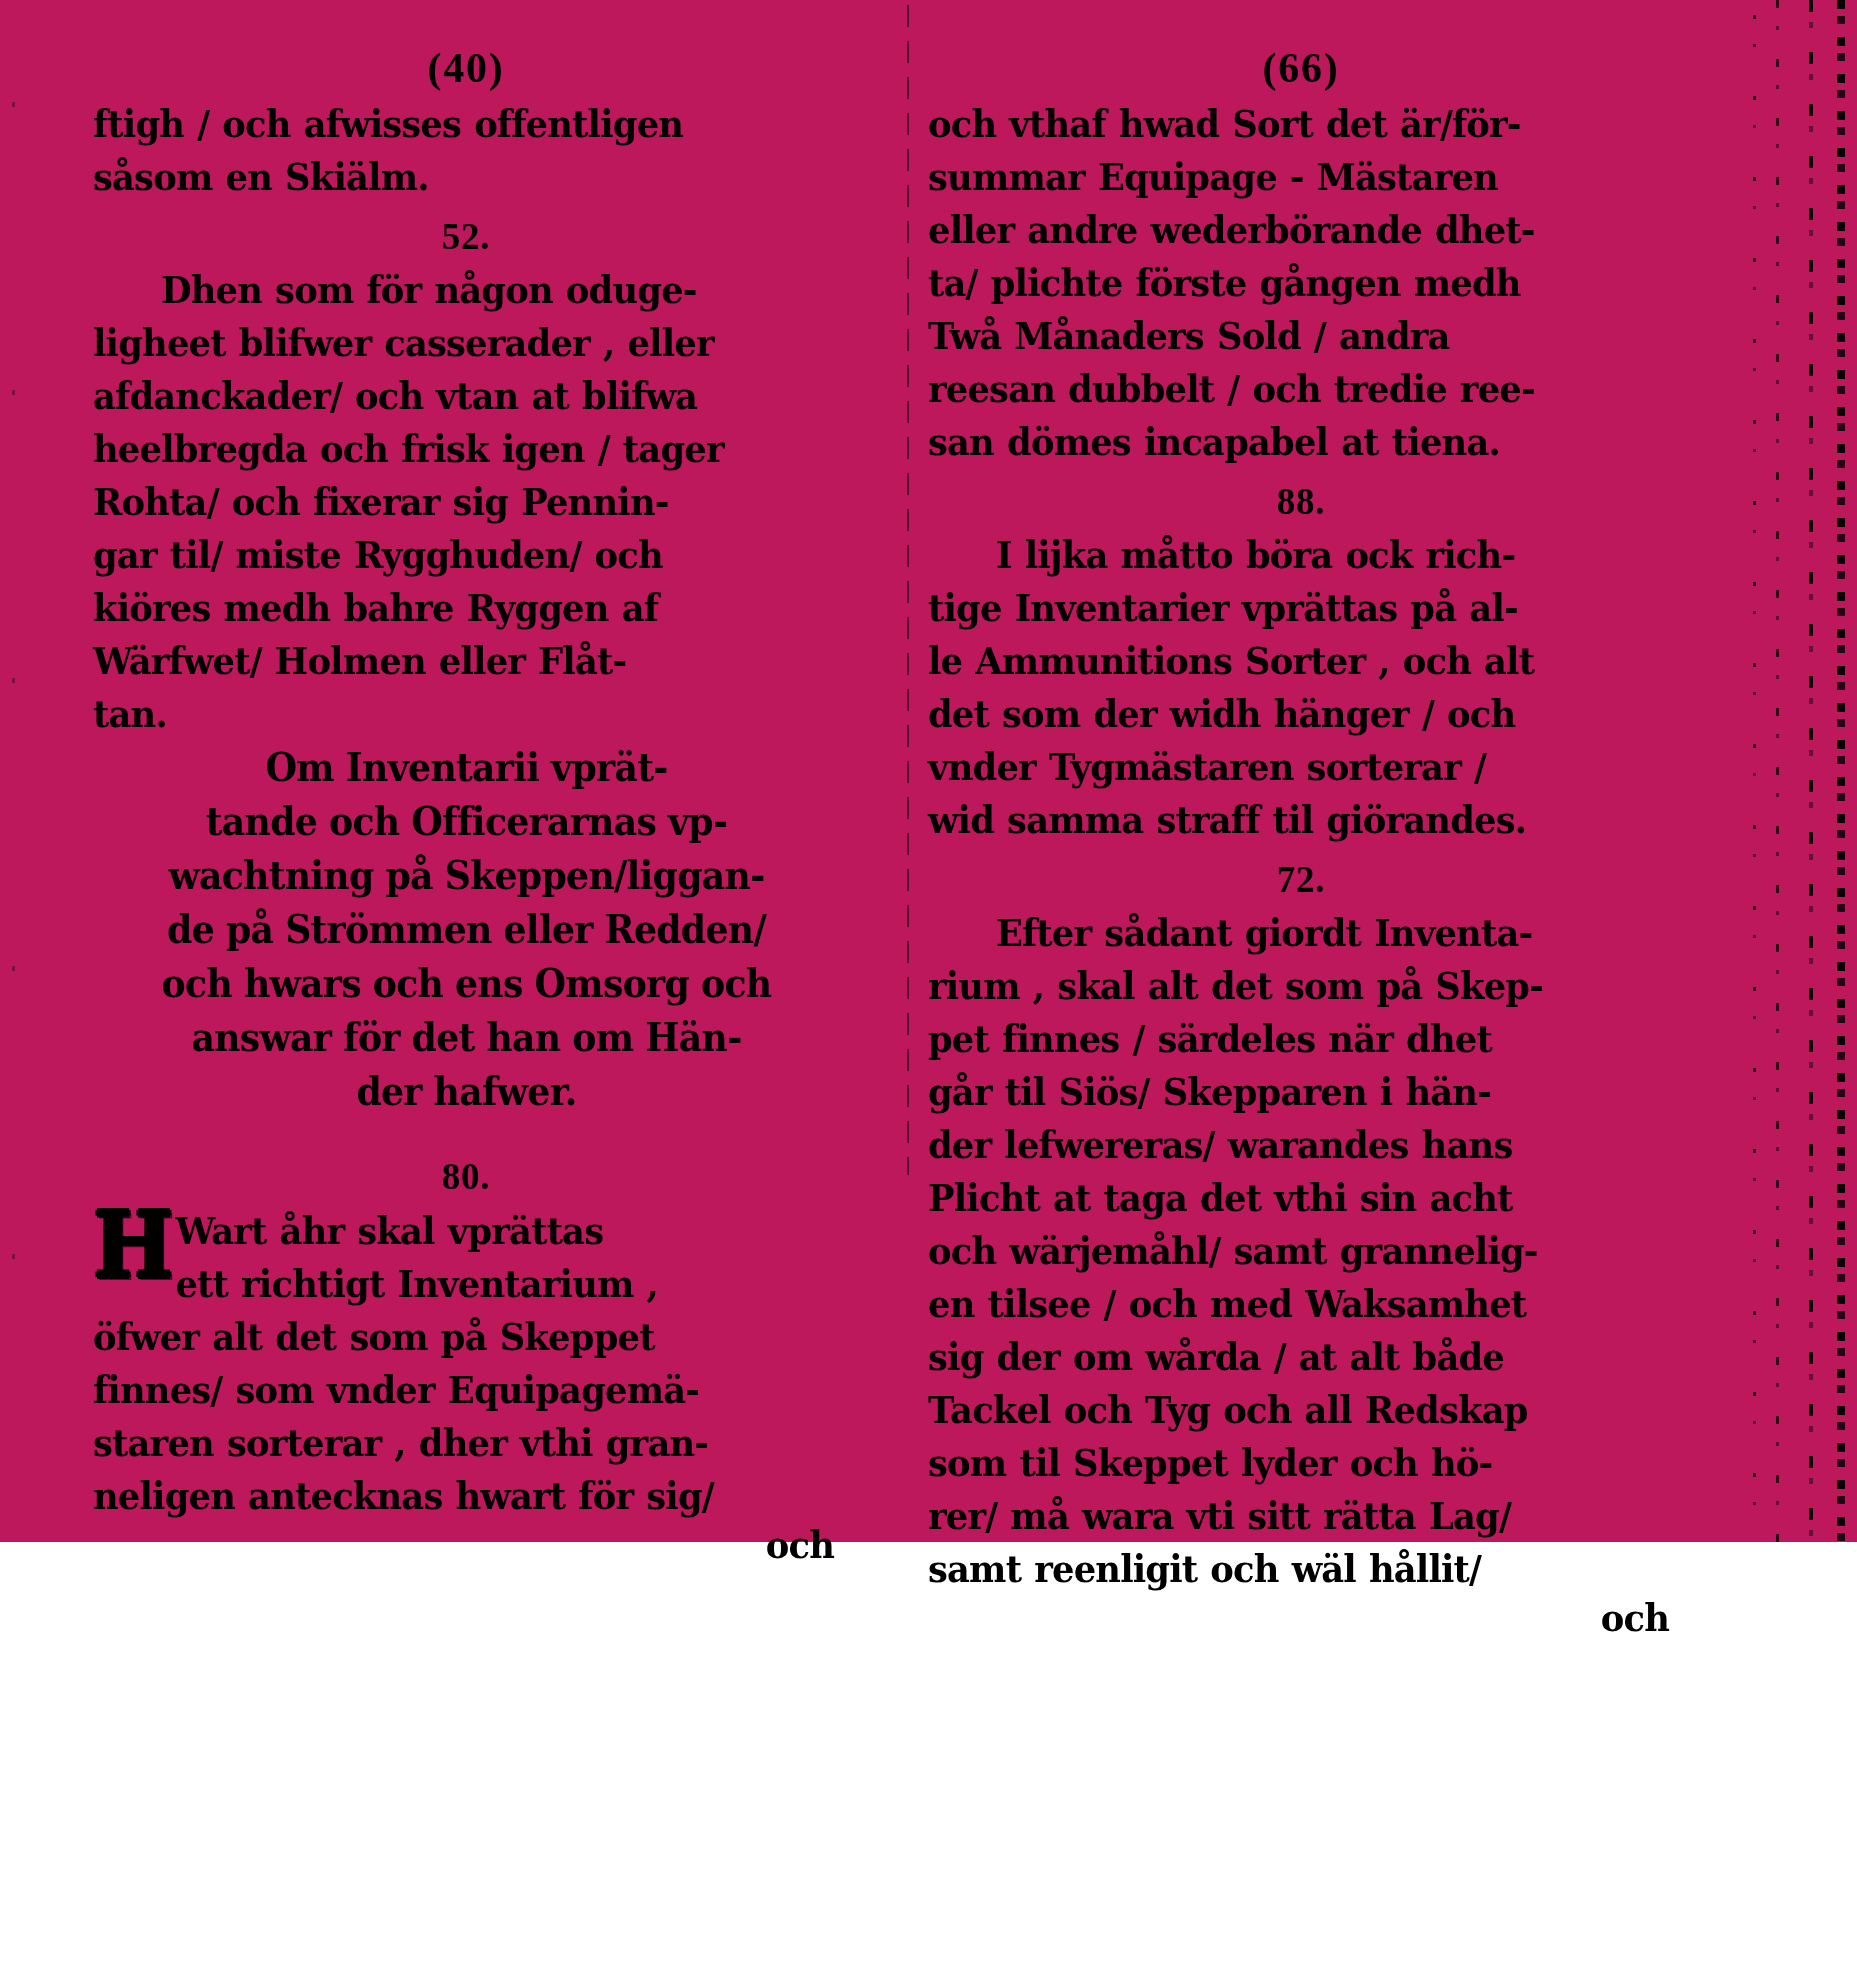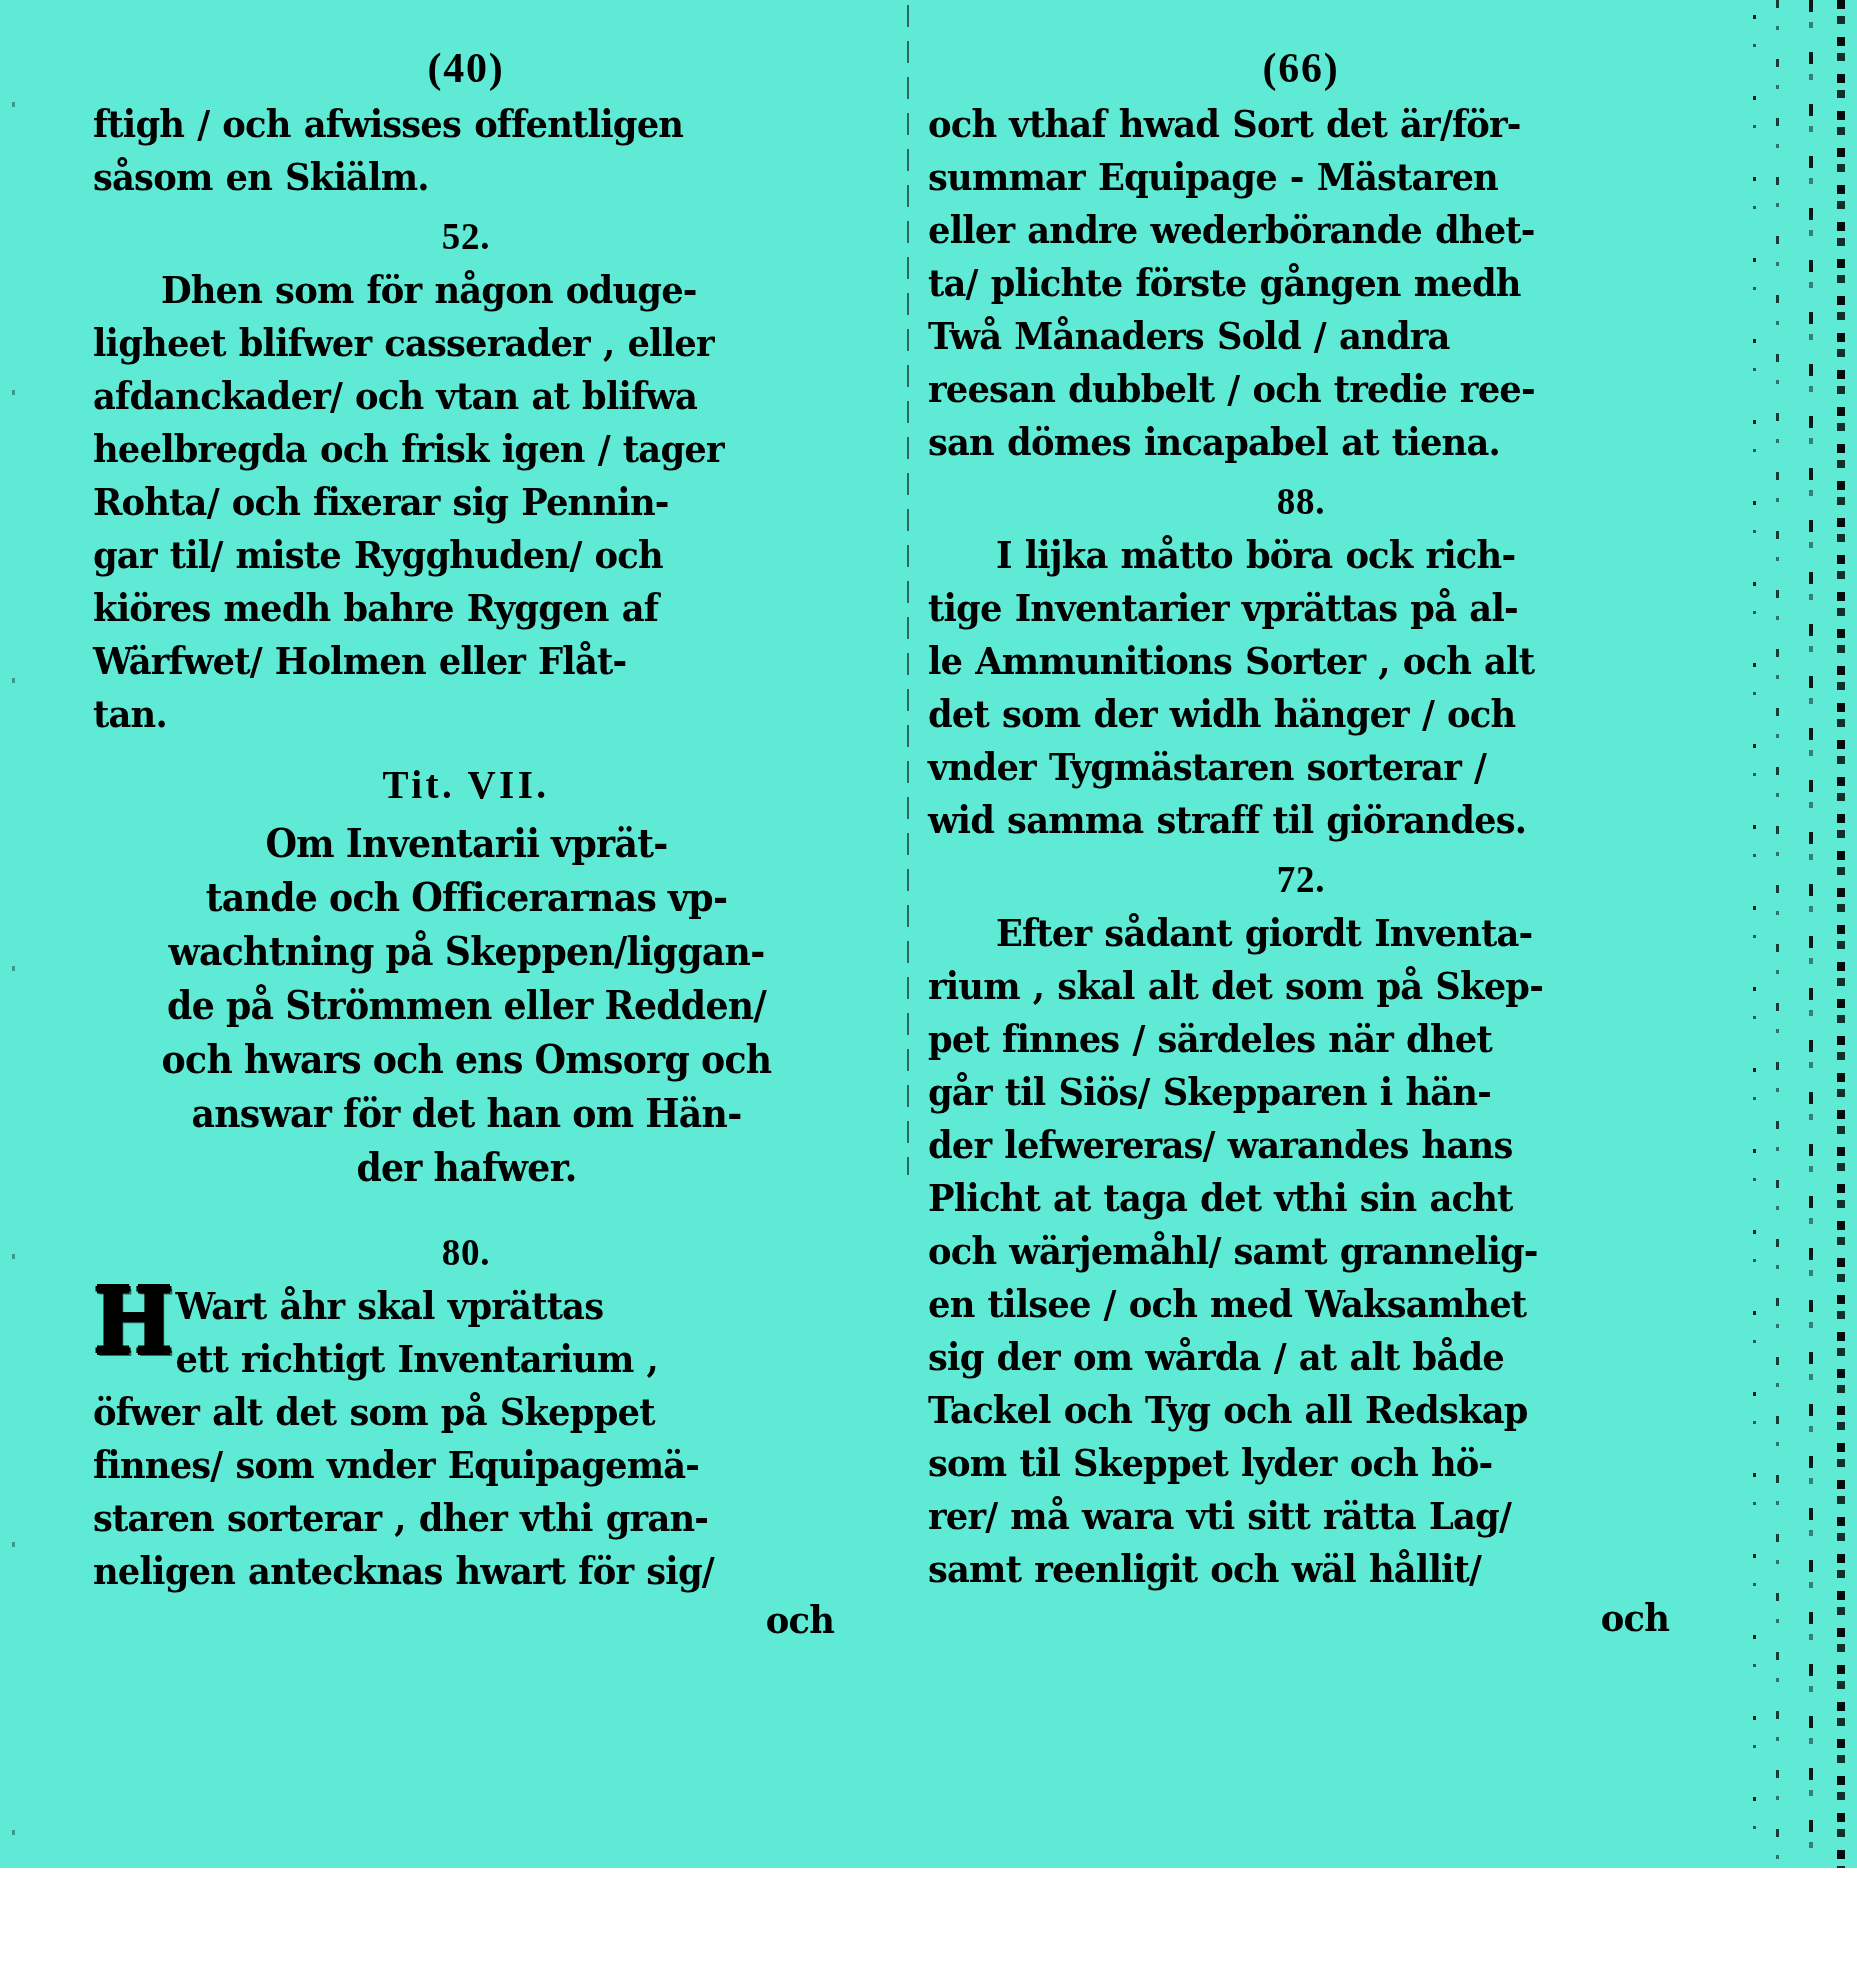--- a/index.html
+++ b/index.html
@@ -13,22 +13,22 @@
     height: 1980px;
     overflow: hidden;
     font-family: "DejaVu Serif", serif;
     color: #000000;
   }
 
   
   #page {
     position: relative;
     width: 1858px;
-    height: 1868px;
-    background: #5eead4;
+    height: 1542px;
+    background: #be185d;
   }
 
   
   .edge-noise {
     position: absolute;
     top: 0;
     bottom: 0;
     background-repeat: repeat-y;
     pointer-events: none;
   }
@@ -226,21 +226,20 @@
       <p>ligheet blifwer casserader , eller</p>
       <p>afdanckader/ och vtan at blifwa</p>
       <p>heelbregda och frisk igen / tager</p>
       <p>Rohta/ och fixerar sig Pennin-</p>
       <p>gar til/ miste Rygghuden/ och</p>
       <p>kiöres medh bahre Ryggen af</p>
       <p>Wärfwet/ Holmen eller Flåt-</p>
       <p style="text-align:left">tan.</p>
     </div>
 
-    <div class="tit">Tit. VII.</div>
 
     <div class="chapter-title">
       <div>Om Inventarii vprät-</div>
       <div>tande och Officerarnas vp-</div>
       <div>wachtning på Skeppen/liggan-</div>
       <div>de på Strömmen eller Redden/</div>
       <div>och hwars och ens Omsorg och</div>
       <div>answar för det han om Hän-</div>
       <div>der hafwer.</div>
     </div>

